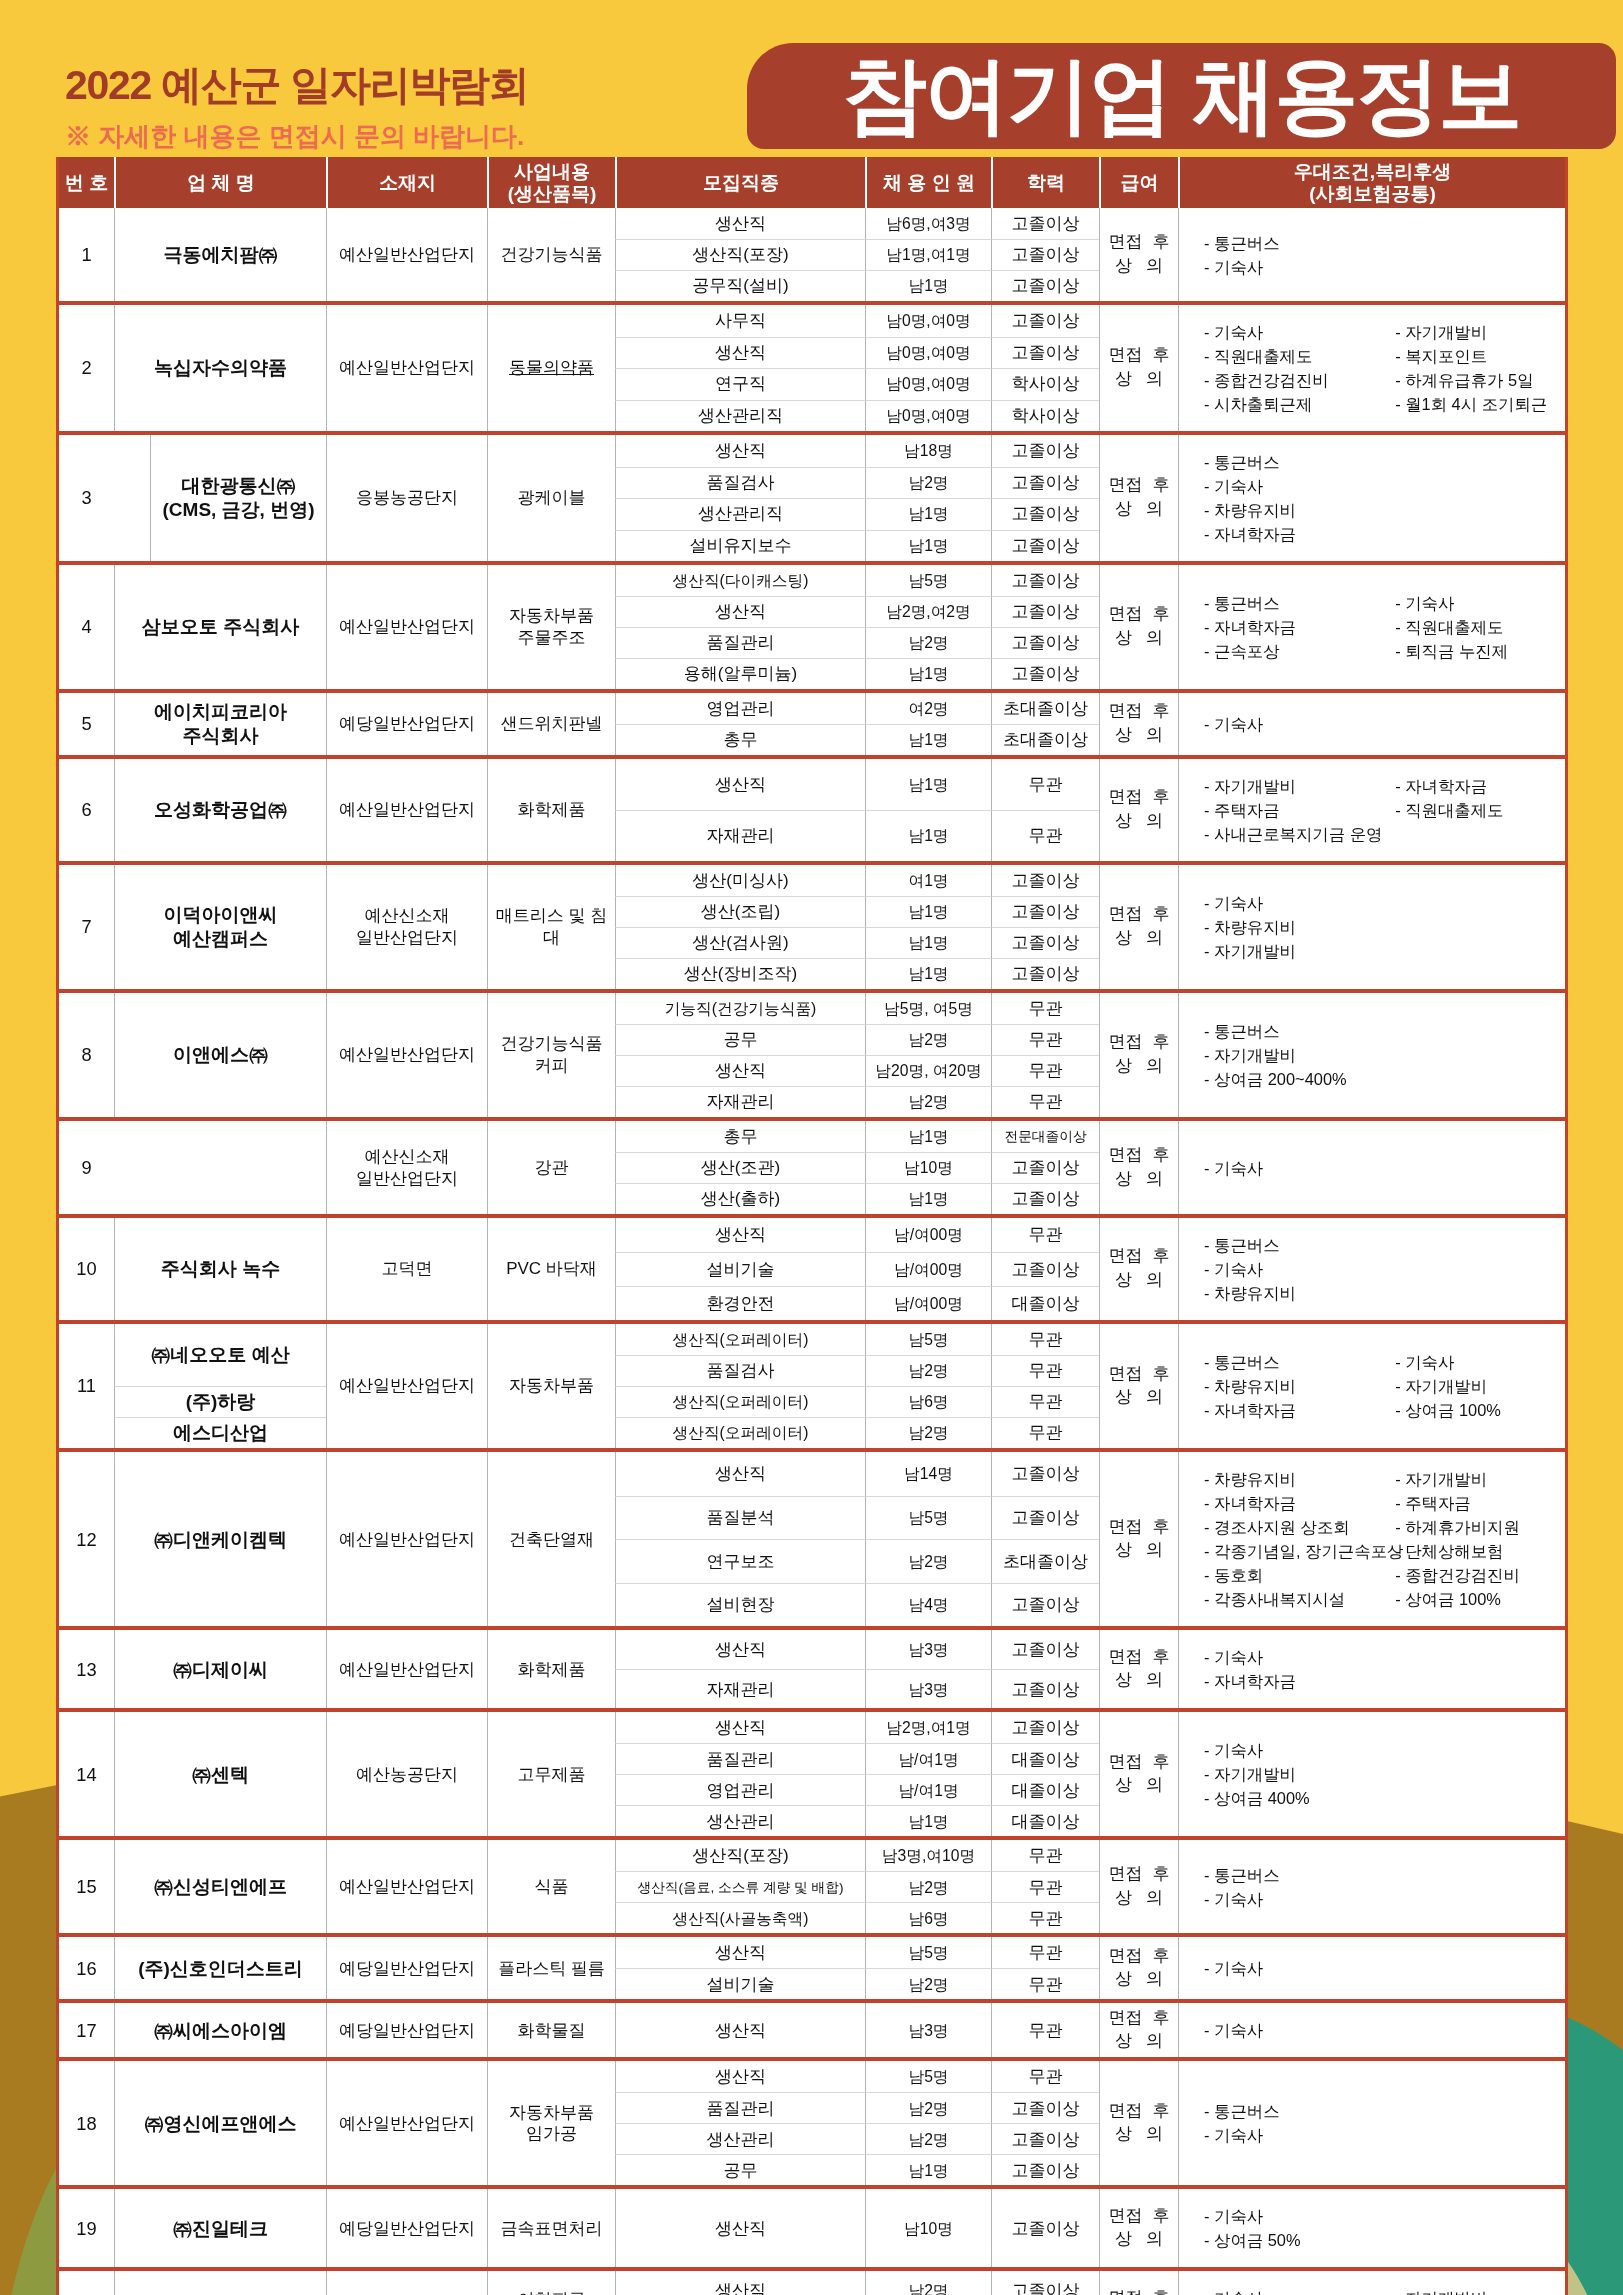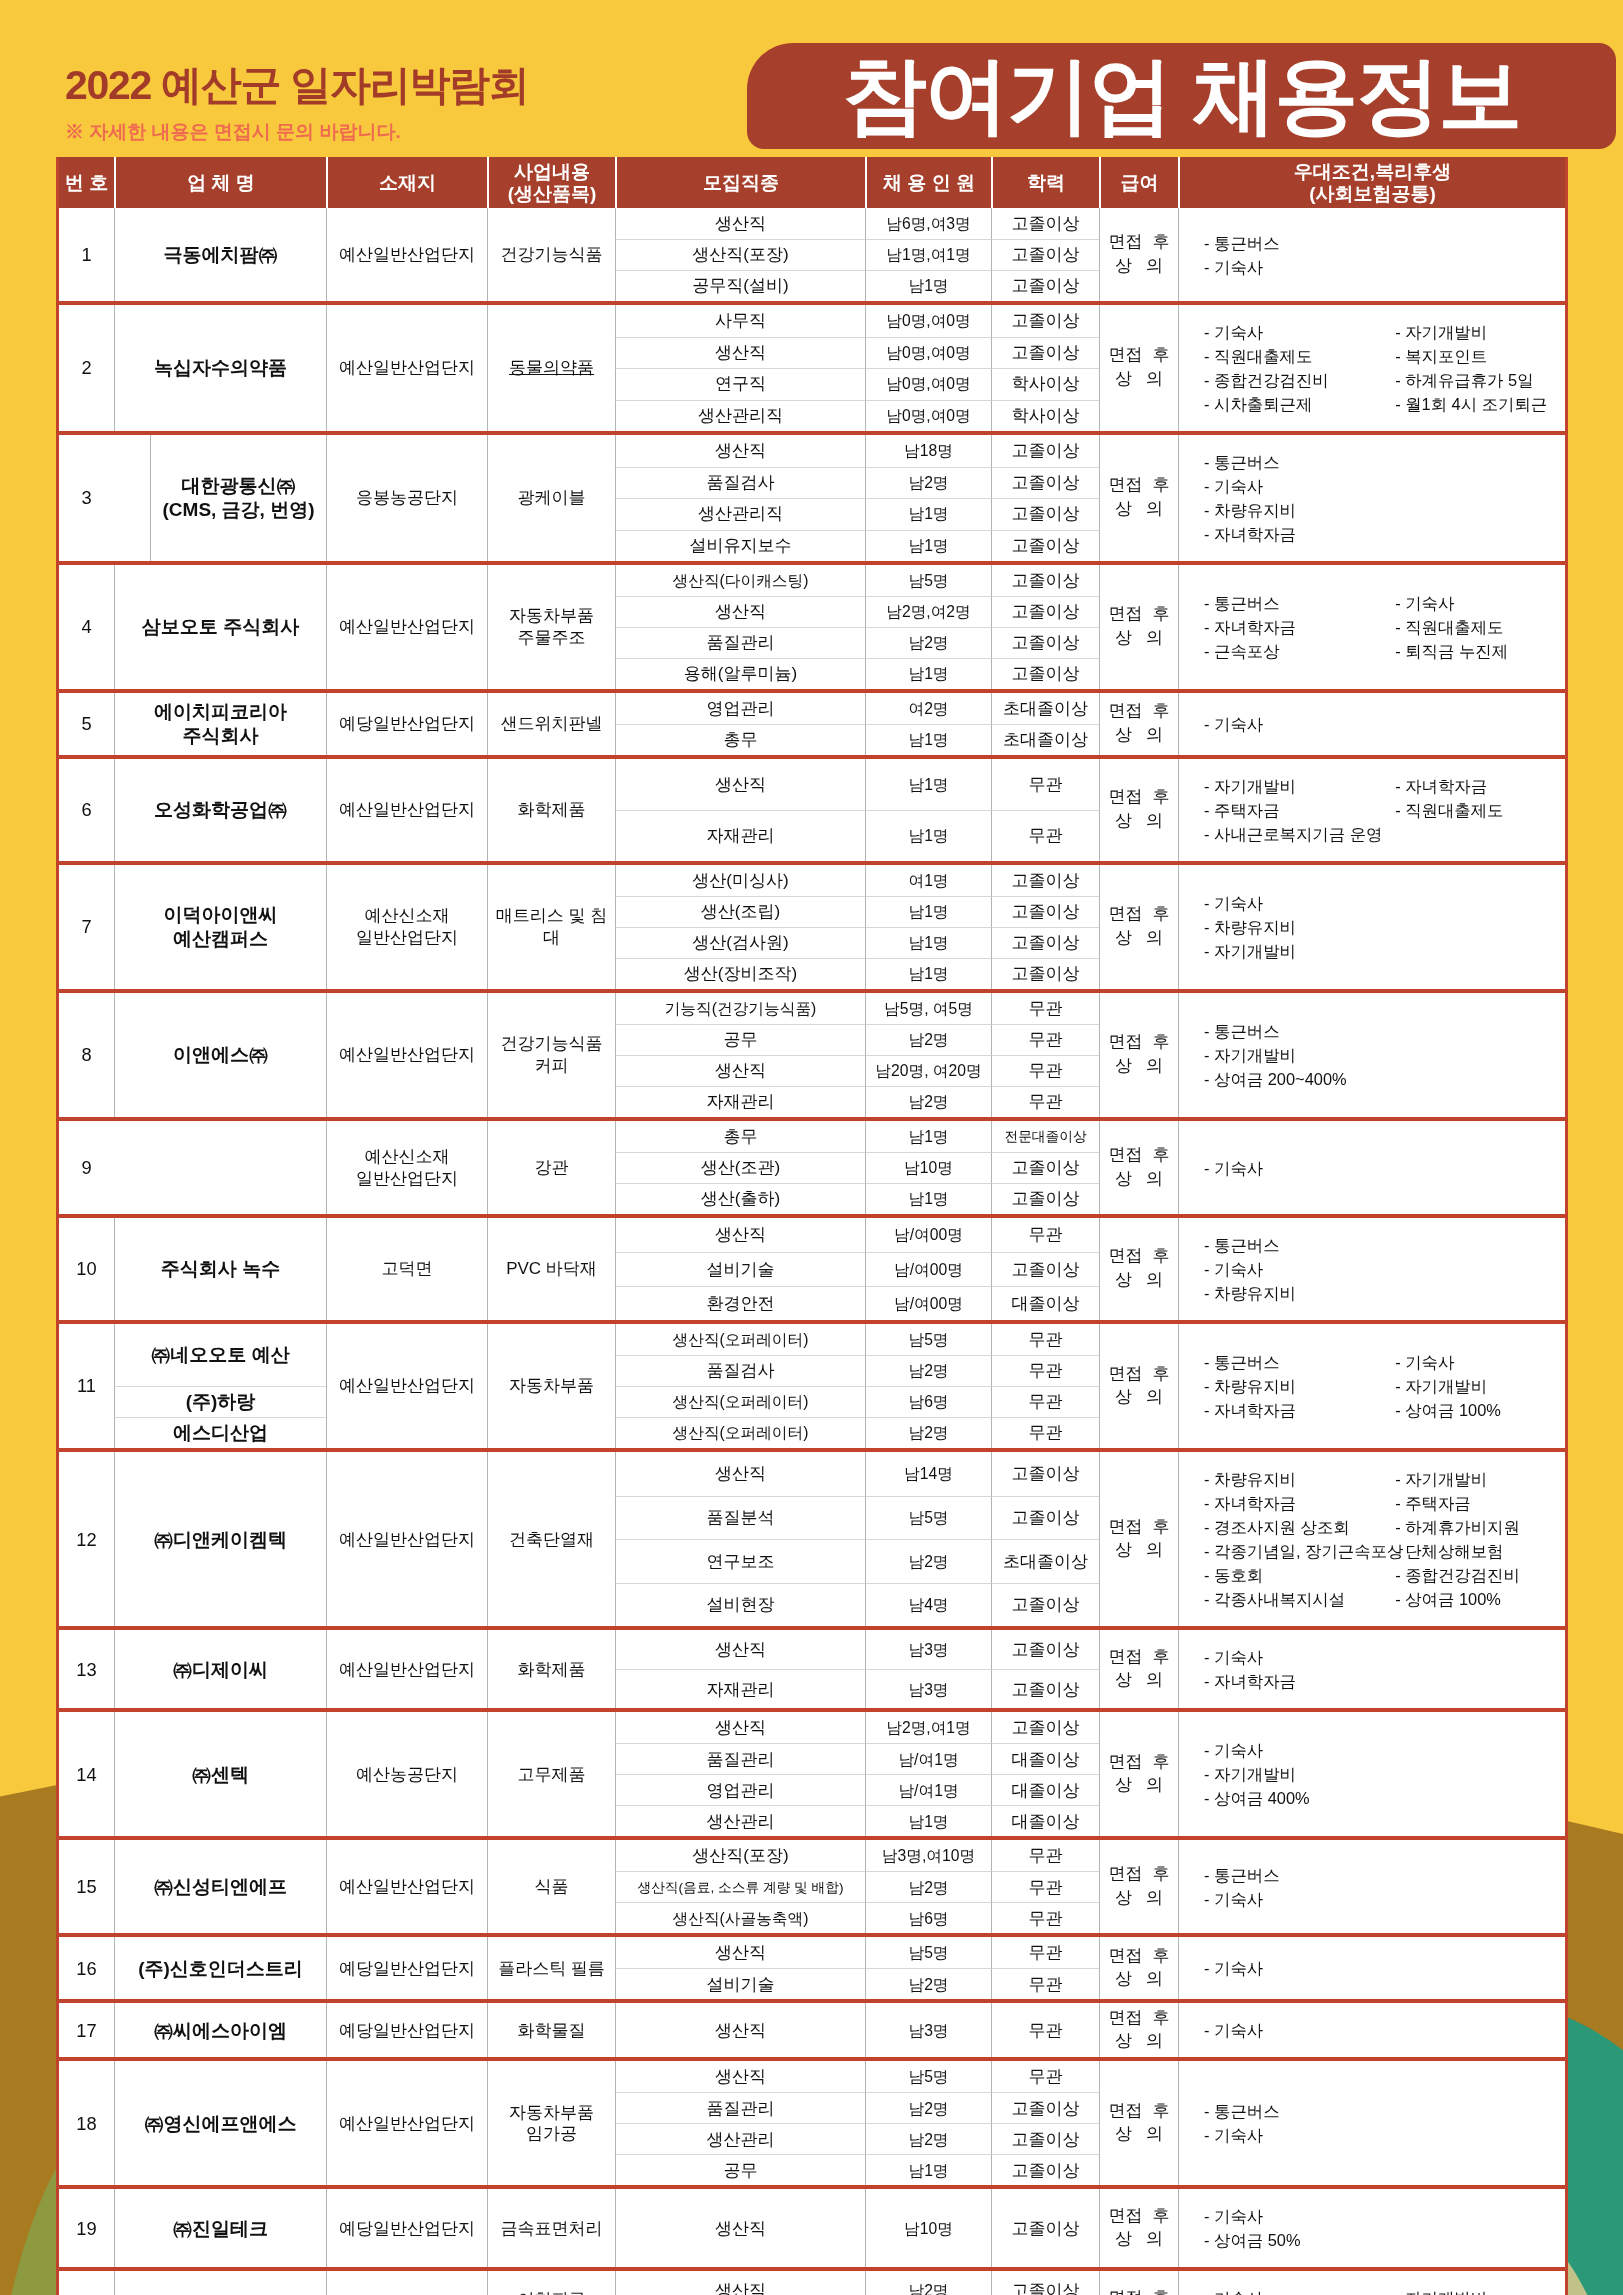--- a/index.html
+++ b/index.html
@@ -17,21 +17,21 @@
   .bush-side{right:131px;bottom:-79px;width:275px;height:196px;border-radius:50%;}
   .arc{position:absolute;border:5.2px solid transparent;border-top-color:#17855B;border-radius:50%;z-index:3;}
   .leaf{position:absolute;background:#8E9A40;border-radius:50%/60% 60% 40% 40%;z-index:3;}
   .leaf.light{background:#C0C287;}
   .stem{position:absolute;background:#5C6B2F;width:3.9px;border-radius:3.9px;z-index:4;}
   .stem.light{background:#6A7433;}
   
   .event-title{position:absolute;left:65px;top:58px;z-index:10;
     font-size:41px;font-weight:bold;letter-spacing:-1.3px;color:#A23C28;}
   .notice{position:absolute;left:65px;top:119px;z-index:10;
-    font-size:19px;font-weight:bold;color:#EE6A50;}
+    font-size:26px;font-weight:bold;color:#EE6A50;}
   .main-title-box{position:absolute;left:747px;top:43px;width:869px;height:106px;z-index:10;
     background:#A6402C;border-radius:46px 17px 17px 17px;
     display:flex;align-items:center;justify-content:center;}
   .main-title-box .t{font-size:84px;font-weight:bold;color:#ffffff;letter-spacing:-2px;white-space:nowrap;}
   
   .jobtable{position:absolute;left:56px;top:157px;width:1512px;z-index:10;
     background:#ffffff;border:3.3px solid #C2432C;border-top:none;box-sizing:border-box;}
   .thead{display:grid;grid-template-columns:55px 212px 161px 128px 250px 126px 108px 79px 1fr;
     background:#A6402C;color:#fff;min-height:51px;}
   .hcell{display:flex;flex-direction:column;align-items:center;justify-content:center;

